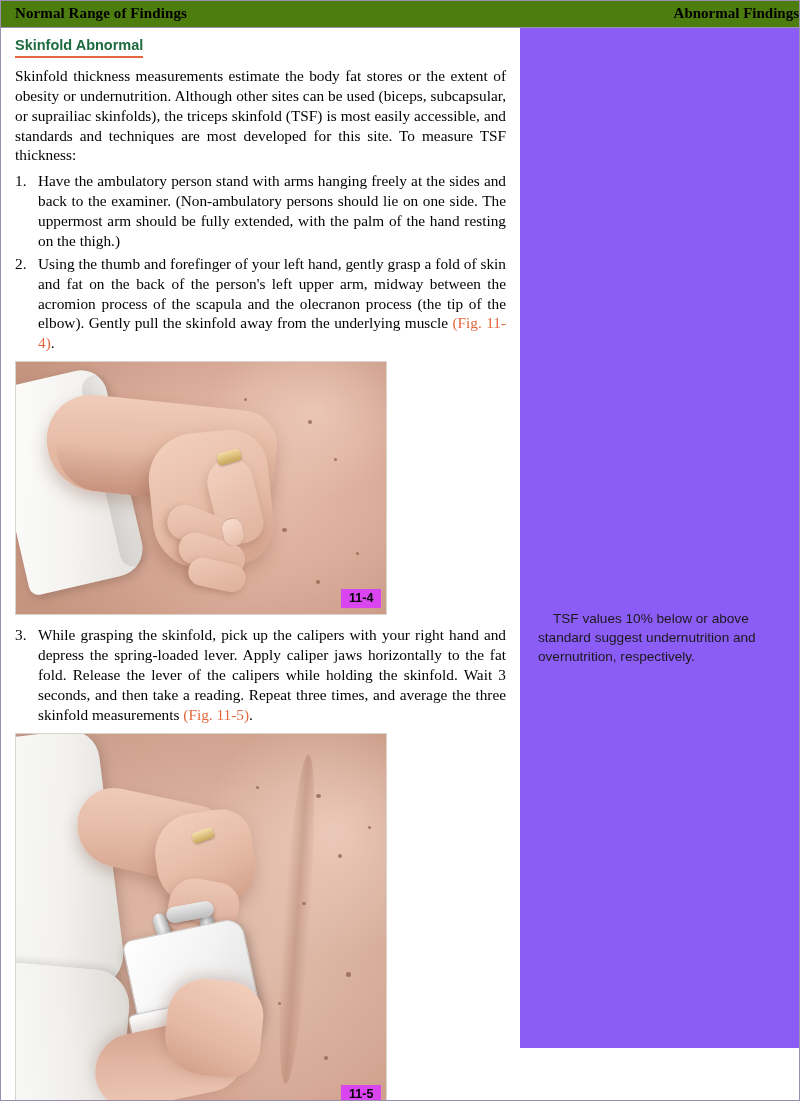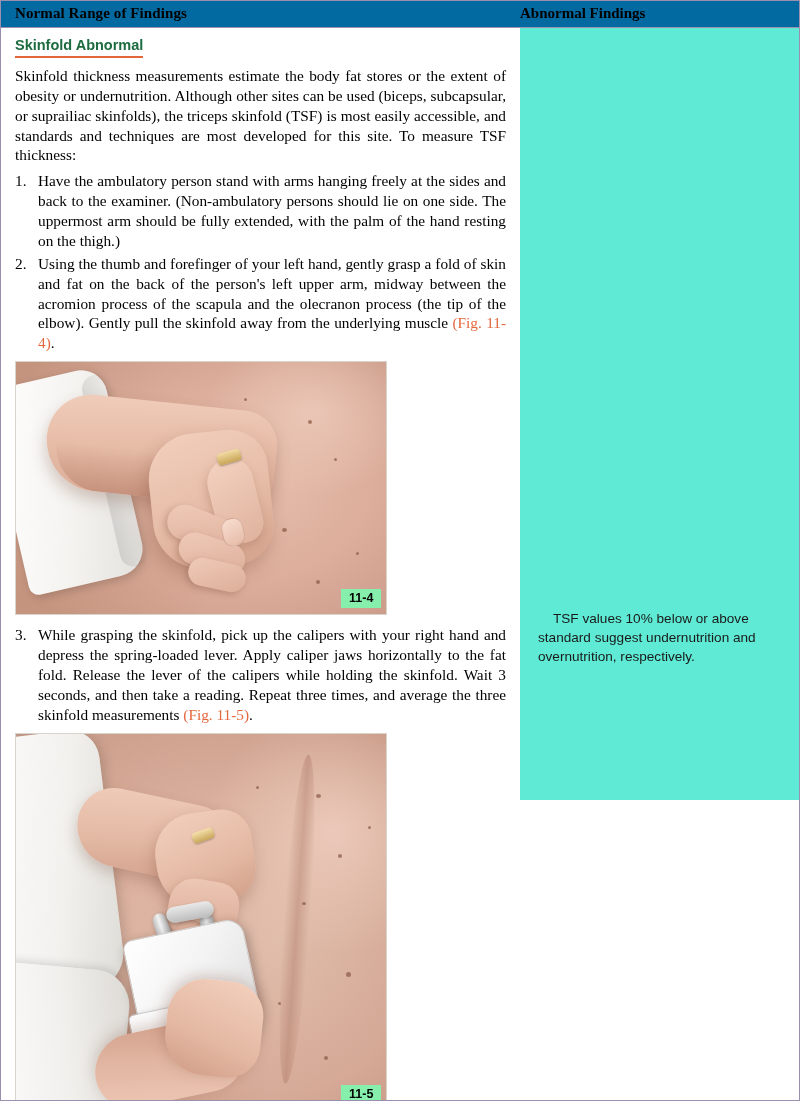--- a/index.html
+++ b/index.html
@@ -23,60 +23,60 @@
     background: #ffffff;
     overflow: hidden;
   }
   
   .header {
     position: absolute;
     top: 0;
     left: 0;
     width: 798px;
     height: 27px;
-    background: #0369a1;
+    background: #4d7c0f;
     border-bottom: 1px solid #9a8fae;
     box-sizing: border-box;
   }
   .header-left {
     position: absolute;
     left: 14px;
     top: 4px;
     font-size: 15px;
     font-weight: bold;
     font-family: "Liberation Serif", serif;
     letter-spacing: 0.1px;
   }
   .header-right {
     position: absolute;
     left: 519px;
     top: 4px;
     width: 279px;
-    text-align: left;
+    text-align: right;
     font-size: 15px;
     font-weight: bold;
     font-family: "Liberation Serif", serif;
   }
   
   .left-col {
     position: absolute;
     top: 27px;
     left: 0;
     width: 519px;
     height: 1072px;
     box-sizing: border-box;
     padding: 8px 14px 0 14px;
   }
   .right-col {
     position: absolute;
     top: 27px;
     left: 519px;
     width: 279px;
-    height: 772px;
-    background: #5eead4;
+    height: 1020px;
+    background: #8b5cf6;
     box-sizing: border-box;
     padding: 0 18px;
   }
   
   .section-title {
     font-family: "Liberation Sans", sans-serif;
     font-size: 14.5px;
     font-weight: bold;
     color: #1d6b3f;
     display: inline-block;
@@ -123,21 +123,21 @@
     margin: 8px 0 0 0;
   }
   .fig-img {
     position: relative;
     overflow: hidden;
     border: 1px solid #d8d3cb;
     box-sizing: border-box;
   }
   .fig-label {
     position: absolute;
-    background: #86efac;
+    background: #d946ef;
     color: #000;
     font-family: "Liberation Sans", sans-serif;
     font-size: 12.5px;
     font-weight: bold;
     padding: 2px 8px 2px 8px;
     line-height: 1.15;
   }
   
   .note {
     font-family: "Liberation Sans", sans-serif;

